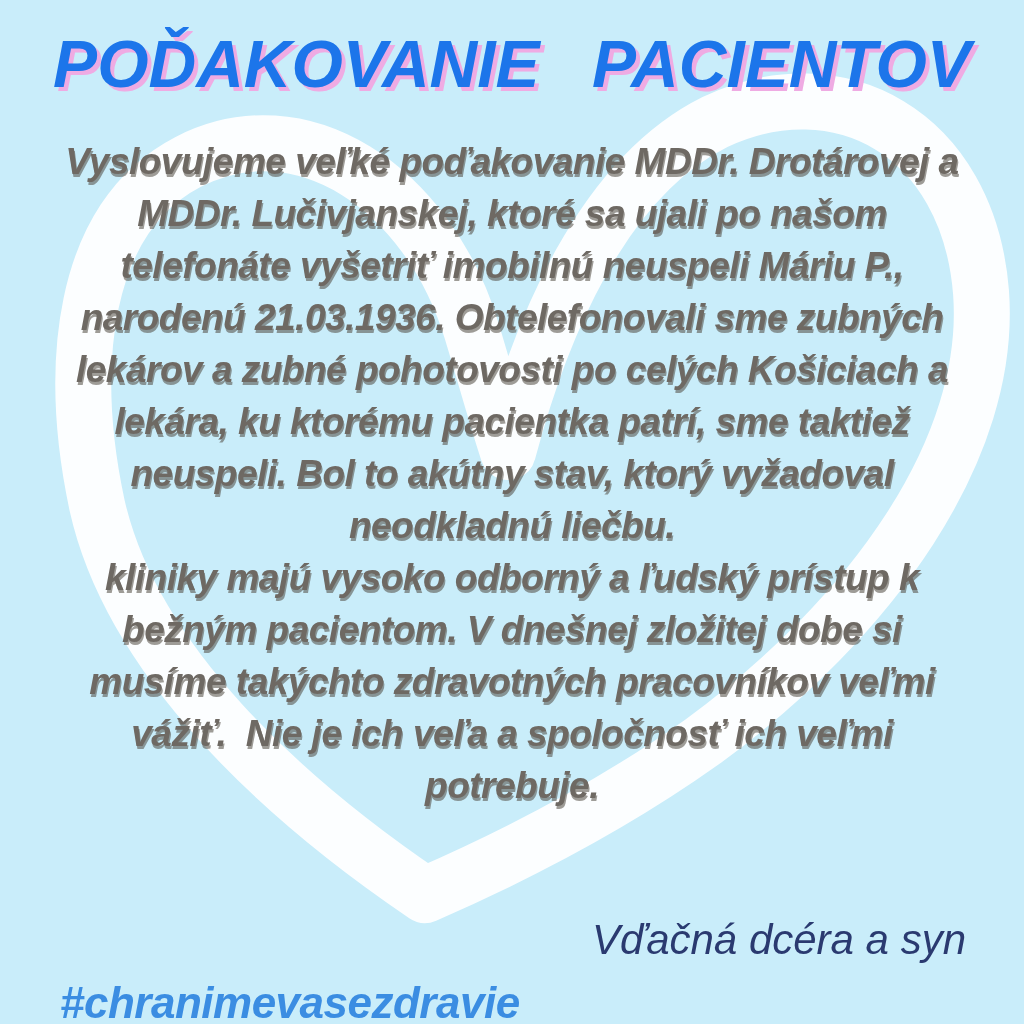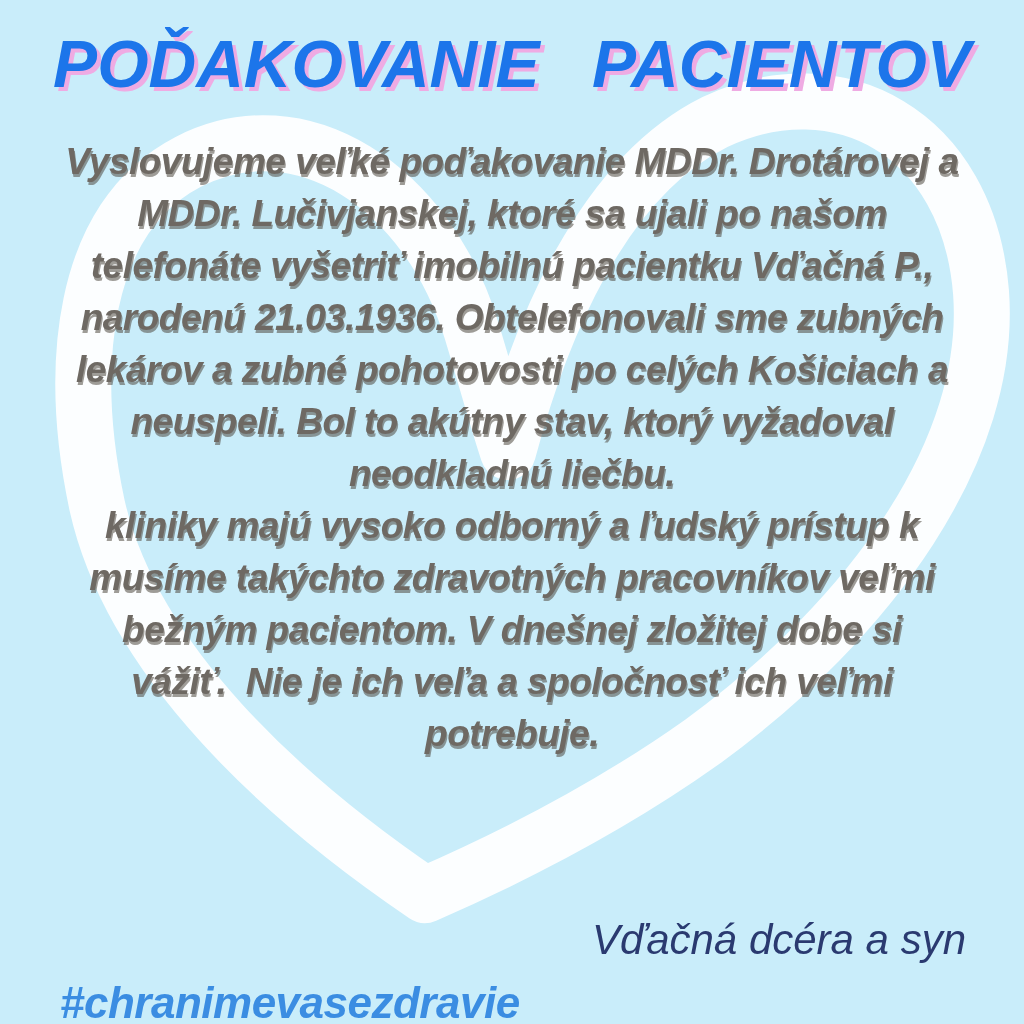--- a/index.html
+++ b/index.html
@@ -93,28 +93,29 @@
              C 838 64, 968 132, 981 292
              C 993 448, 872 618, 702 742
              C 612 806, 510 858, 425 895 Z" fill="none" stroke="var(--heart-white)" stroke-width="56" stroke-linecap="round" stroke-linejoin="round"></path>
   </svg>
 
   <div class="title">POĎAKOVANIE PACIENTOV</div>
 
   <div class="body-block">
       <div class="body-line">Vyslovujeme veľké poďakovanie MDDr. Drotárovej a</div>
       <div class="body-line">MDDr. Lučivjanskej, ktoré sa ujali po našom</div>
-      <div class="body-line">telefonáte vyšetriť imobilnú pacientku Vďačná P.,</div>
+      <div class="body-line">telefonáte vyšetriť imobilnú neuspeli Máriu P.,</div>
       <div class="body-line">narodenú 21.03.1936. Obtelefonovali sme zubných</div>
       <div class="body-line">lekárov a zubné pohotovosti po celých Košiciach a</div>
+      <div class="body-line">lekára, ku ktorému pacientka patrí, sme taktiež</div>
       <div class="body-line">neuspeli. Bol to akútny stav, ktorý vyžadoval</div>
       <div class="body-line">neodkladnú liečbu.</div>
       <div class="body-line">kliniky majú vysoko odborný a ľudský prístup k</div>
+      <div class="body-line">bežným pacientom. V dnešnej zložitej dobe si</div>
       <div class="body-line">musíme takýchto zdravotných pracovníkov veľmi</div>
-      <div class="body-line">bežným pacientom. V dnešnej zložitej dobe si</div>
       <div class="body-line">vážiť.  Nie je ich veľa a spoločnosť ich veľmi</div>
       <div class="body-line">potrebuje.</div>
     </div>
 
   <div class="hashtag">#chranimevasezdravie</div>
 
   <div class="signature">Vďačná dcéra a syn</div>
 
 </div>
 

